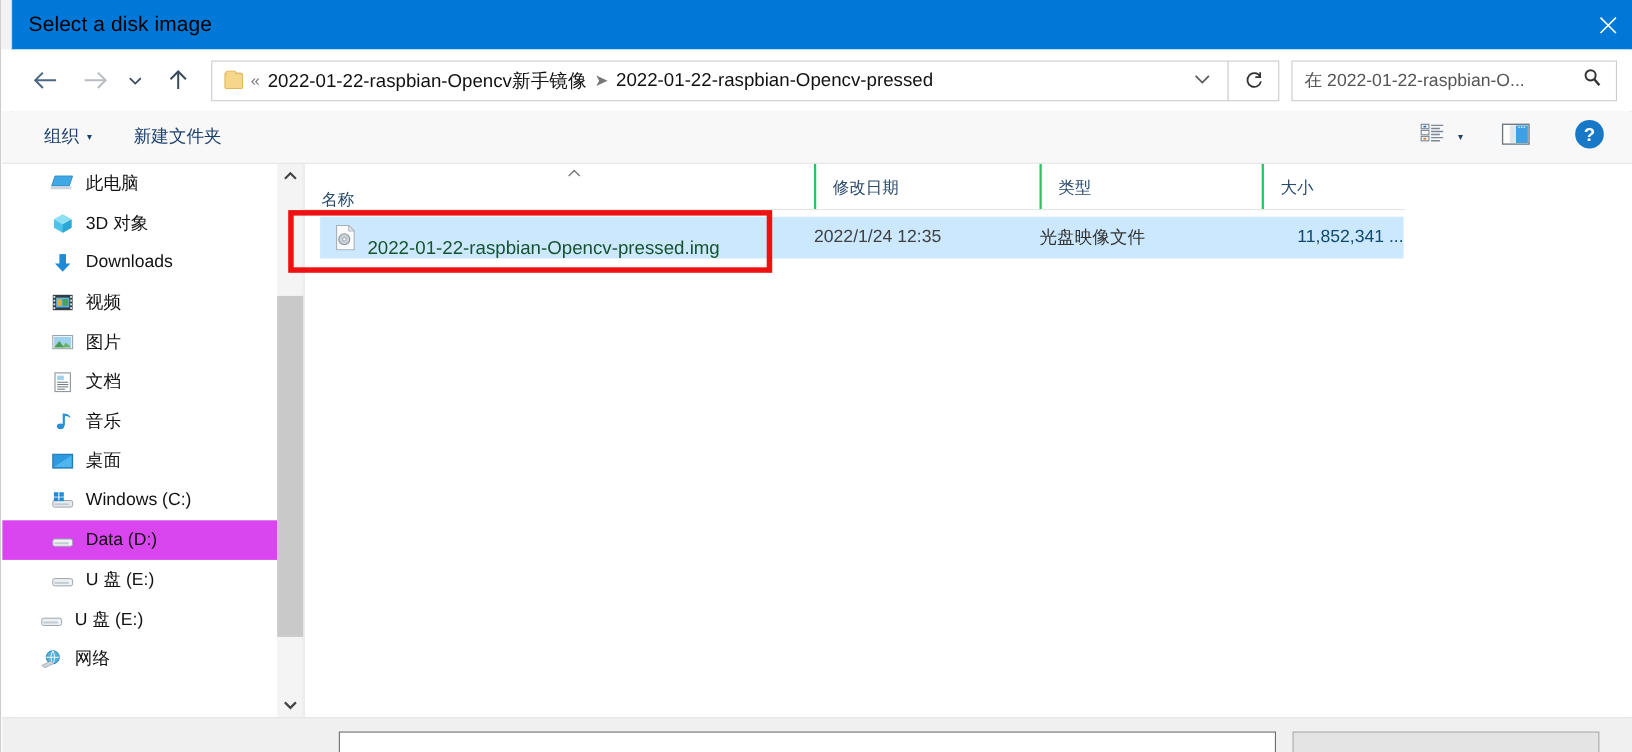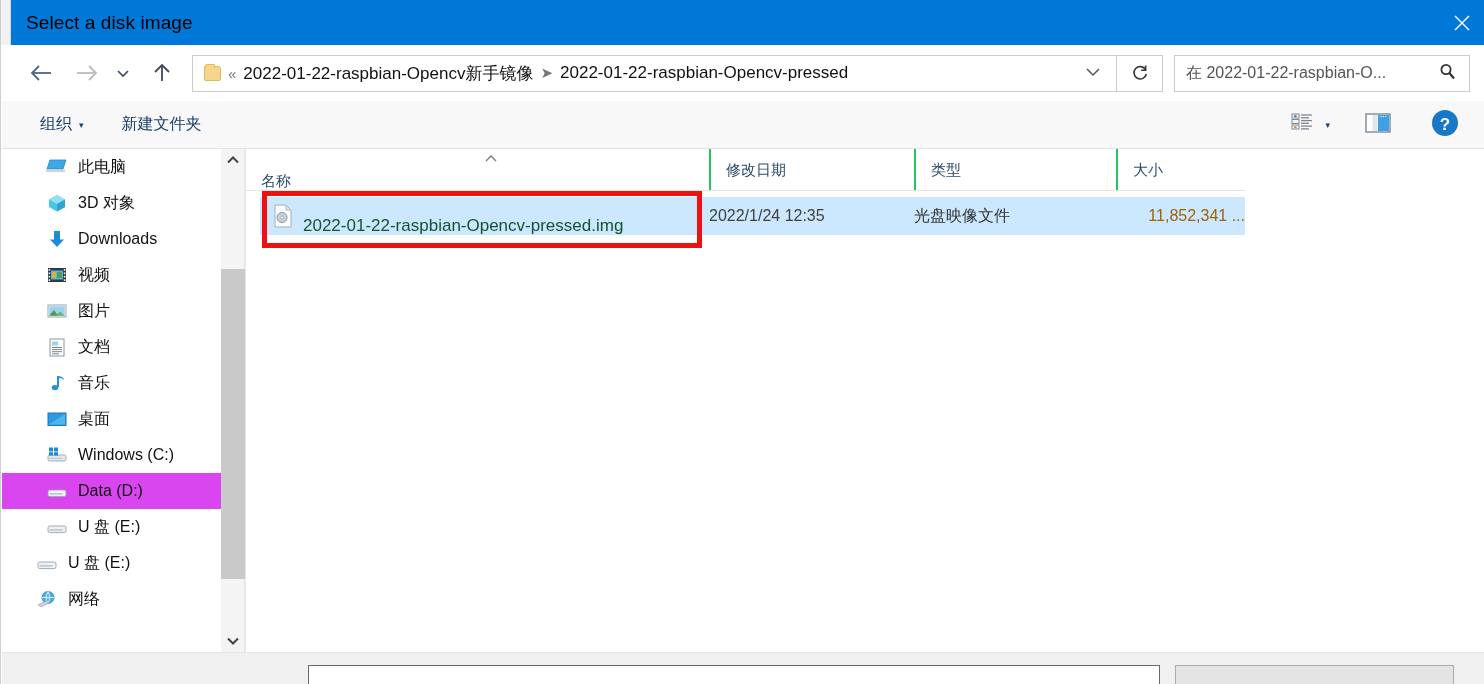--- a/index.html
+++ b/index.html
@@ -118,21 +118,21 @@
   #pane-icon { margin-right: 38px; }
   #help-icon { margin-right: 24px; }
   
   #body {
     position: absolute; left: 1px; top: 149px;
     width: 1482px; height: 503px;
     background: #ffffff;
     display: flex;
   }
   #sidebar {
-    width: 219px; height: 503px;
+    width: 250px; height: 503px;
     background: #ffffff;
     position: relative; overflow: hidden;
   }
   .side-item {
     height: 36px; display: flex; align-items: center;
     font-size: 16px; color: #111;
     padding-left: 44px;
   }
   .side-item.indent-less { padding-left: 34px; }
   .side-item.selected { background: #d946ef; }
@@ -196,21 +196,21 @@
     font-size: 17px; color: #14532d; margin-left: 10px; white-space: nowrap; margin-top: 20px;
   }
   #row-date {
     position: absolute; left: 449px; font-size: 16px; color: #404040;
   }
   #row-type {
     position: absolute; left: 654px; font-size: 16px; color: #333;
   }
   #row-size {
     position: absolute; left: 855px; width: 130px; text-align: right;
-    font-size: 16px; color: #a16207;
+    font-size: 16px; color: #0c4a6e;
   }
   
   #annotation {
     position: absolute; left: 261px; top: 191px;
     width: 440px; height: 57px;
     border: 5px solid #ee1111;
     pointer-events: none; z-index: 40;
   }
   
   #footer {

